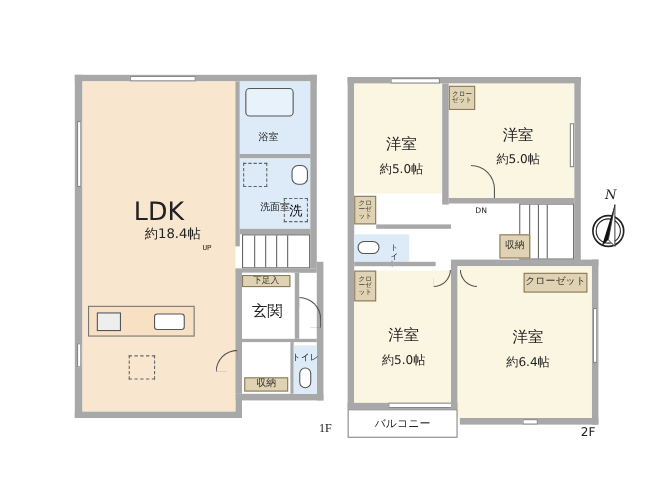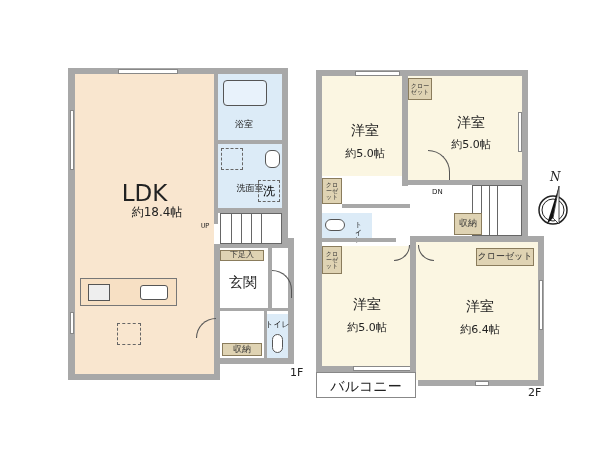--- a/index.html
+++ b/index.html
@@ -62,39 +62,39 @@
   <div class="label tiny" style="left:218px;top:182px;width:40px;padding-left:12px;">洗面室</div>
   <div class="dotted" style="left:258px;top:180px;width:22px;height:22px;font-size:12px;display:flex;align-items:center;justify-content:center;">洗</div>
   <div class="wall" style="left:218px;top:208px;width:64px;height:5px;"></div>
 
   <div class="stairs" style="left:220px;top:213px;width:62px;height:31px;">
     <div class="abs" style="left:10px;top:0;width:1px;height:29px;background:#666;"></div>
     <div class="abs" style="left:20px;top:0;width:1px;height:29px;background:#666;"></div>
     <div class="abs" style="left:30px;top:0;width:1px;height:29px;background:#666;"></div>
     <div class="abs" style="left:40px;top:0;width:1px;height:29px;background:#666;"></div>
   </div>
-  <div class="label" style="left:201px;top:222px;font-size:7px;font-family:Liberation Mono, monospace;">UP</div>
+  <div class="label" style="left:184px;top:222px;font-size:7px;font-family:Liberation Mono, monospace;">UP</div>
   <div class="wall" style="left:220px;top:244px;width:68px;height:4px;"></div>
 
   <div class="room hall" style="left:220px;top:248px;width:48px;height:60px;"></div>
   <div class="storage" style="left: 220px; top: 250px; width: 44px; height: 11px; white-space: pre-line;">下足入</div>
   <div class="label small" style="left:220px;top:274px;width:46px;font-size:14px;">玄関</div>
   <div class="wall" style="left:268px;top:248px;width:4px;height:60px;"></div>
   <div class="door-arc" style="left:272px;top:270px;width:20px;height:28px;border-radius:0 28px 0 0;border-left:none;border-bottom:none;"></div>
   <div class="wall" style="left:220px;top:308px;width:68px;height:3px;"></div>
 
   <div class="door-arc" style="left:196px;top:318px;width:20px;height:20px;border-radius:20px 0 0 0;border-right:none;border-bottom:none;"></div>
   <div class="storage" style="left: 222px; top: 343px; width: 40px; height: 13px; font-size: 9px; white-space: pre-line;">収納</div>
 
   <div class="wall" style="left:264px;top:311px;width:3px;height:47px;"></div>
   <div class="room wet" style="left:267px;top:314px;width:21px;height:44px;"></div>
   <div class="label tiny" style="left:265px;top:319px;width:25px;font-size:8px;">トイレ</div>
   <div class="abs" style="left:272px;top:334px;width:11px;height:19px;border:1px solid #555;border-radius:6px;background:#fff;box-sizing:border-box;"></div>
 
-  <div class="label" style="left:290px;top:366px;font-size:11px;">1F</div>
+  <div class="label" style="left:290px;top:384px;font-size:11px;font-family:Liberation Serif, serif;">1F</div>
 </div>
 
 <div>
 
   <div class="wall" style="left:316px;top:70px;width:212px;height:6px;"></div>
   <div class="wall" style="left:316px;top:70px;width:6px;height:302px;"></div>
   <div class="wall" style="left:522px;top:70px;width:6px;height:170px;"></div>
   <div class="wall" style="left:538px;top:236px;width:6px;height:150px;"></div>
   <div class="wall" style="left:418px;top:380px;width:126px;height:6px;"></div>
   <div class="wall" style="left:316px;top:366px;width:106px;height:6px;"></div>
@@ -145,21 +145,21 @@
 
   <div class="room west" style="left:416px;top:242px;width:122px;height:138px;"></div>
   <div class="storage" style="left: 476px; top: 248px; width: 58px; height: 18px; font-size: 9px; white-space: pre-line;">クローゼット</div>
   <div class="win" style="left:539px;top:280px;width:4px;height:50px;"></div>
   <div class="win" style="left:475px;top:381px;width:14px;height:5px;"></div>
   <div class="label small" style="left:440px;top:298px;width:80px;font-size:14px;">洋室</div>
   <div class="label small" style="left:440px;top:322px;width:80px;font-size:11px;">約6.4帖</div>
   <div class="door-arc" style="left:418px;top:245px;width:16px;height:16px;border-radius:0 0 0 16px;border-right:none;border-top:none;"></div>
 
   <div class="abs" style="left:316px;top:372px;width:100px;height:26px;border:1px solid #888;background:#fff;box-sizing:border-box;"></div>
-  <div class="label" style="left:316px;top:378px;width:100px;font-size:14px;">バルコニー</div>
+  <div class="label" style="left:316px;top:378px;width:100px;font-size:10px;">バルコニー</div>
 
   <div class="label" style="left:528px;top:386px;font-size:11px;">2F</div>
 </div>
 
 <div class="abs" style="left:533px;top:170px;width:40px;height:60px;">
   <div class="label" style="left:17px;top:0;font-size:12px;font-family:'DejaVu Serif',serif;font-style:italic;">N</div>
   <svg class="abs" style="left:0;top:14px;" width="40" height="46" viewBox="0 0 40 46">
     <circle cx="20" cy="26" r="14" fill="none" stroke="#222" stroke-width="1.5"></circle>
     <circle cx="20" cy="26" r="11" fill="none" stroke="#222" stroke-width="1"></circle>
     <polygon points="26,2 14,40 20,34" fill="#111"></polygon>

